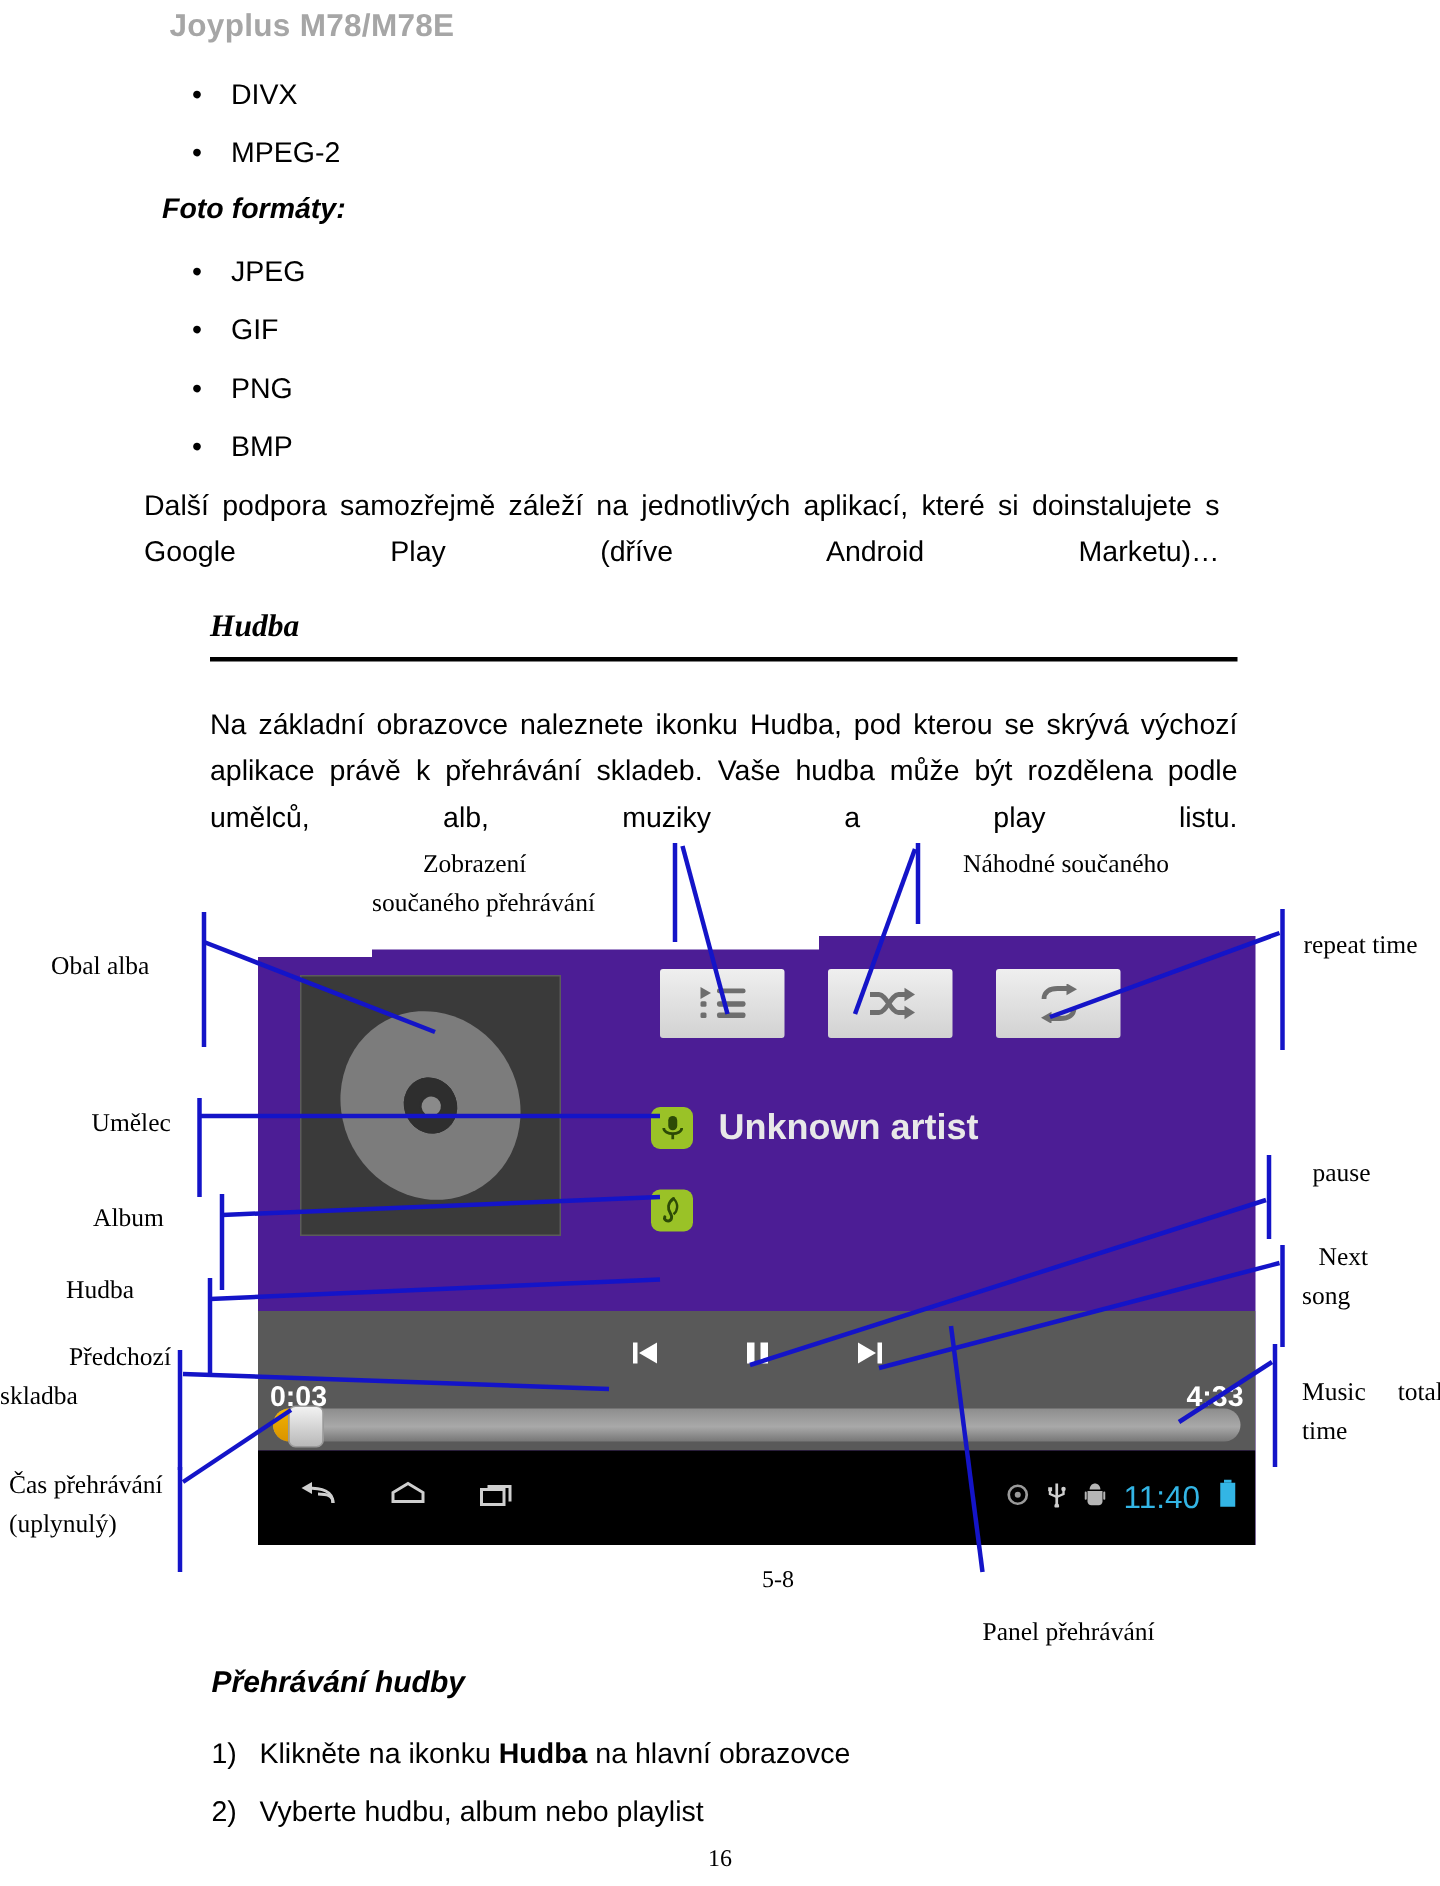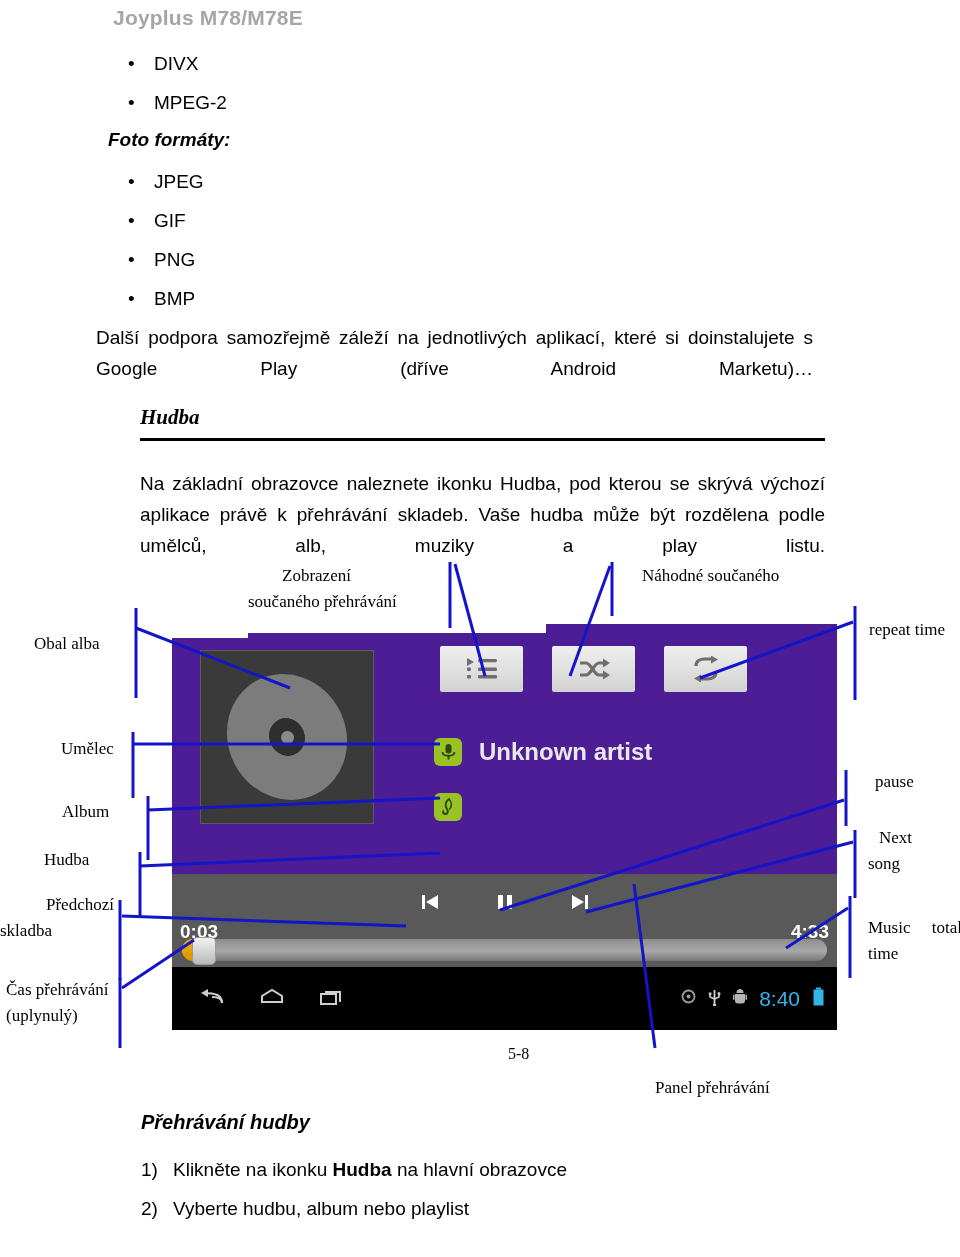--- a/index.html
+++ b/index.html
@@ -351,21 +351,21 @@
             </svg>
           </span>
           <span>
             <svg width="14" height="17" viewBox="0 0 14 17">
               <path d="M2 6 H12 V13 C12 14.5 10.8 15.5 9.4 15.5 H4.6 C3.2 15.5 2 14.5 2 13 Z" fill="#b5b5b5"></path>
               <path d="M3.4 5 C3.4 2.4 5.3 1 7 1 C8.7 1 10.6 2.4 10.6 5 Z" fill="#b5b5b5"></path>
               <rect x="0" y="6.4" width="1.5" height="5.5" rx="0.7" fill="#b5b5b5"></rect>
               <rect x="12.5" y="6.4" width="1.5" height="5.5" rx="0.7" fill="#b5b5b5"></rect>
             </svg>
           </span>
-          <span class="stat-clock">8:40</span>
+          <span class="stat-clock">11:40</span>
           <span>
             <svg width="13" height="20" viewBox="0 0 13 20">
               <rect x="4" y="0.5" width="5" height="2" fill="#33b5e5"></rect>
               <rect x="1.5" y="2.5" width="10" height="16" fill="#33b5e5"></rect>
             </svg>
           </span>
         </div>
       </div>
     </div>
     <div class="notch"></div>
@@ -450,13 +450,14 @@
     <div class="step">
       <span class="step-n">1)</span>
       <span class="step-t"><span>Klikněte na ikonku </span><b>Hudba</b><span> na hlavní obrazovce</span></span>
     </div>
     <div class="step">
       <span class="step-n">2)</span>
       <span class="step-t"><span>Vyberte hudbu, album nebo playlist</span></span>
     </div>
   </div>
 
+  <div class="pagenum">16</div>
 </div>
 
 </body></html>

